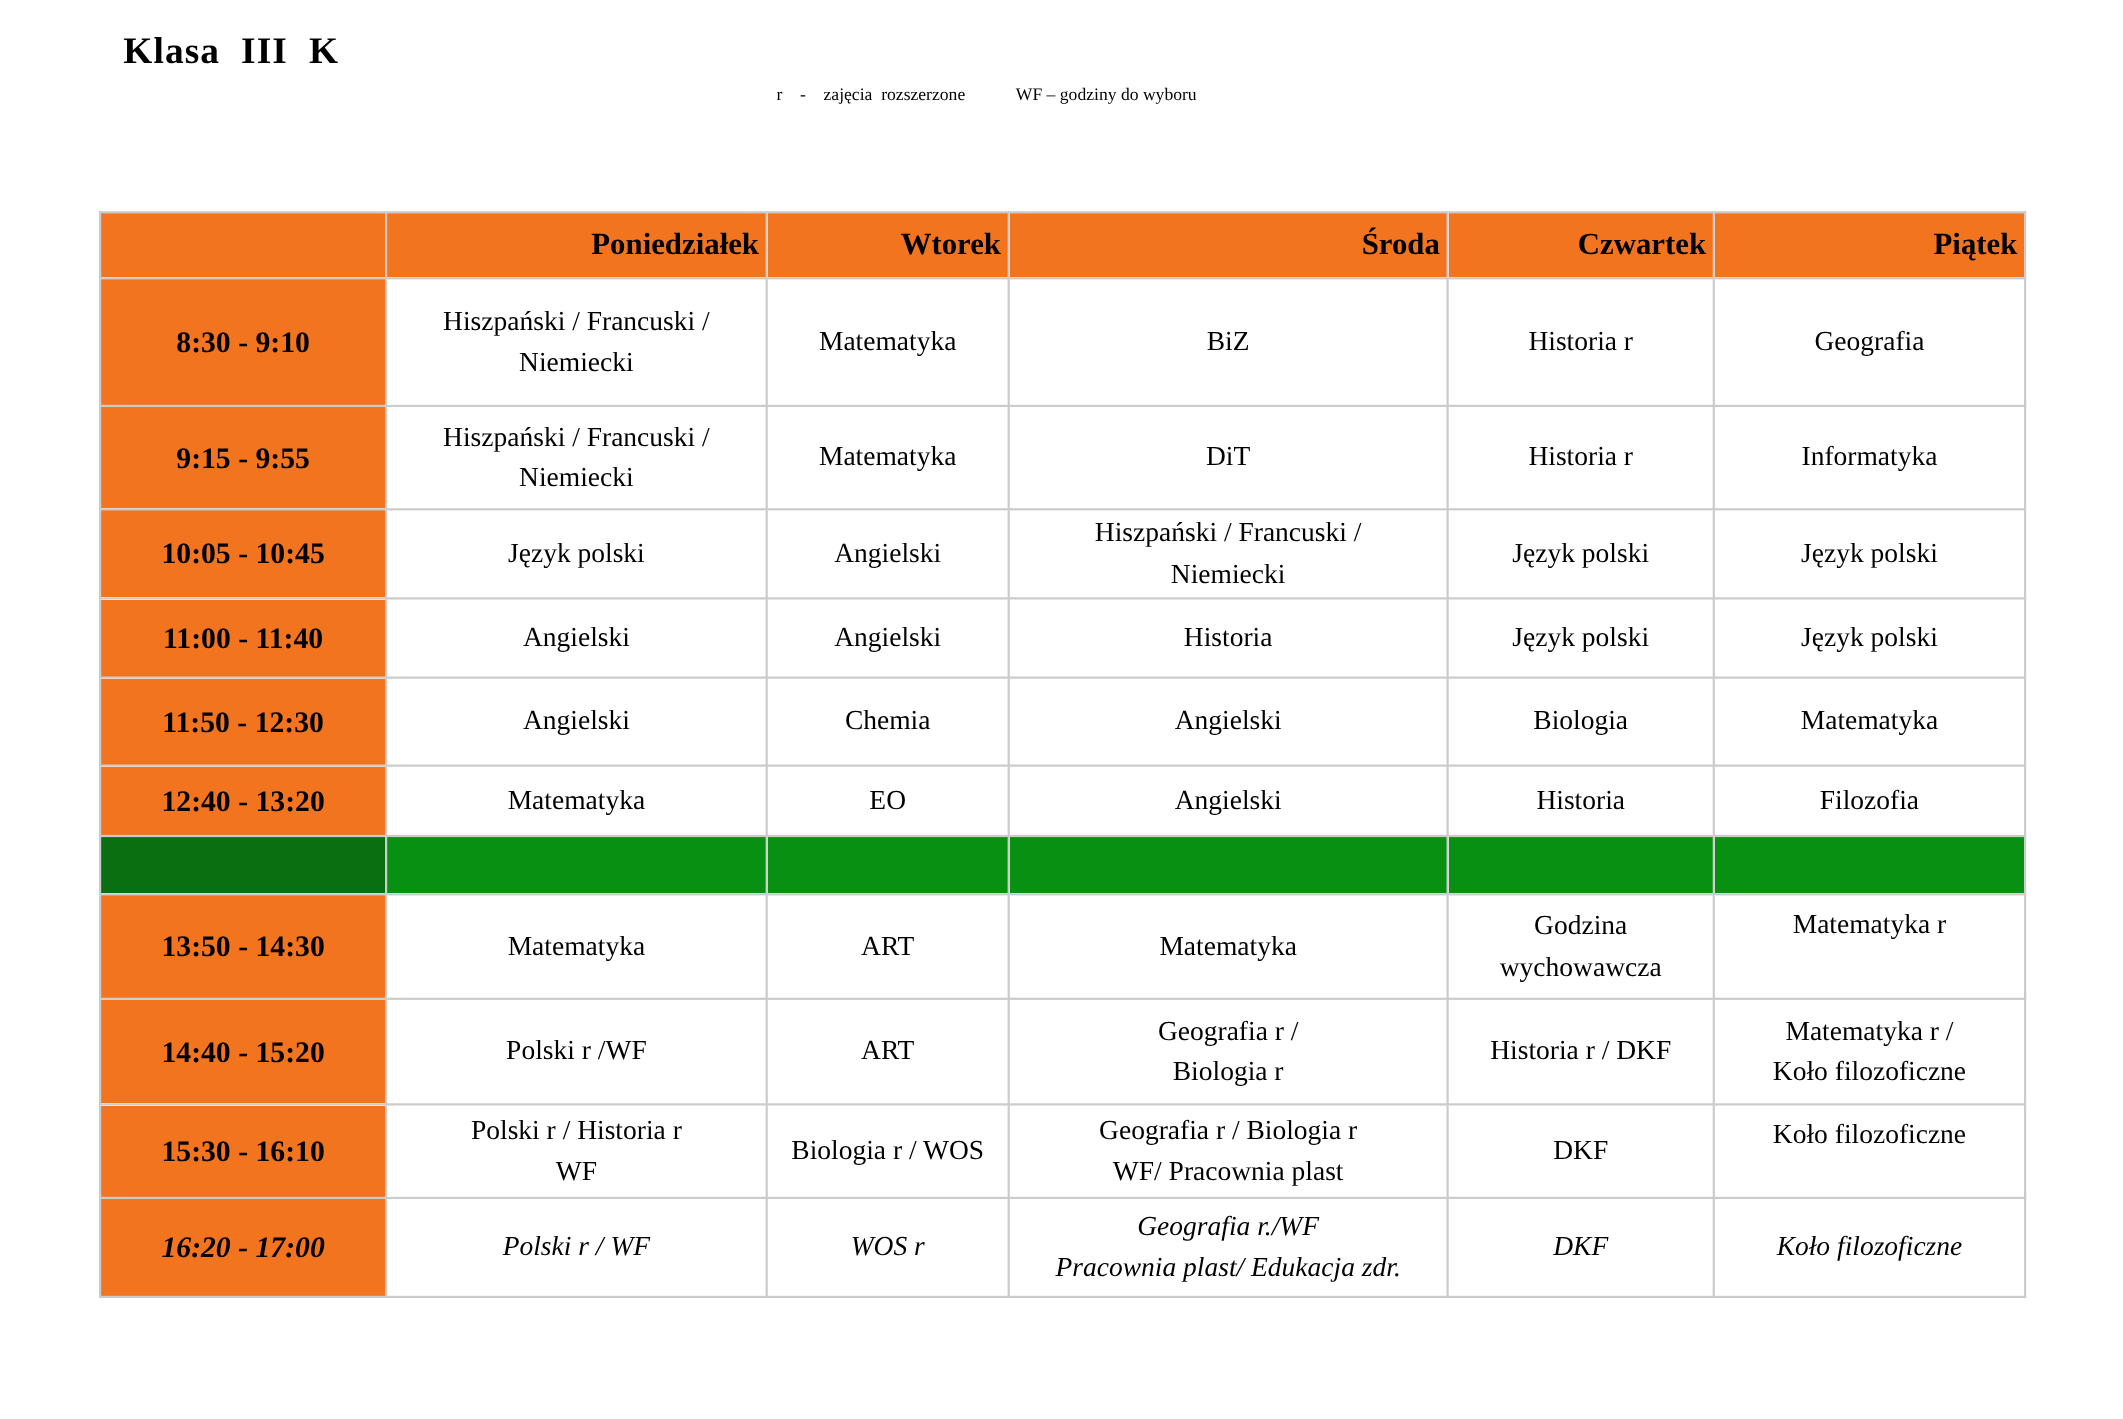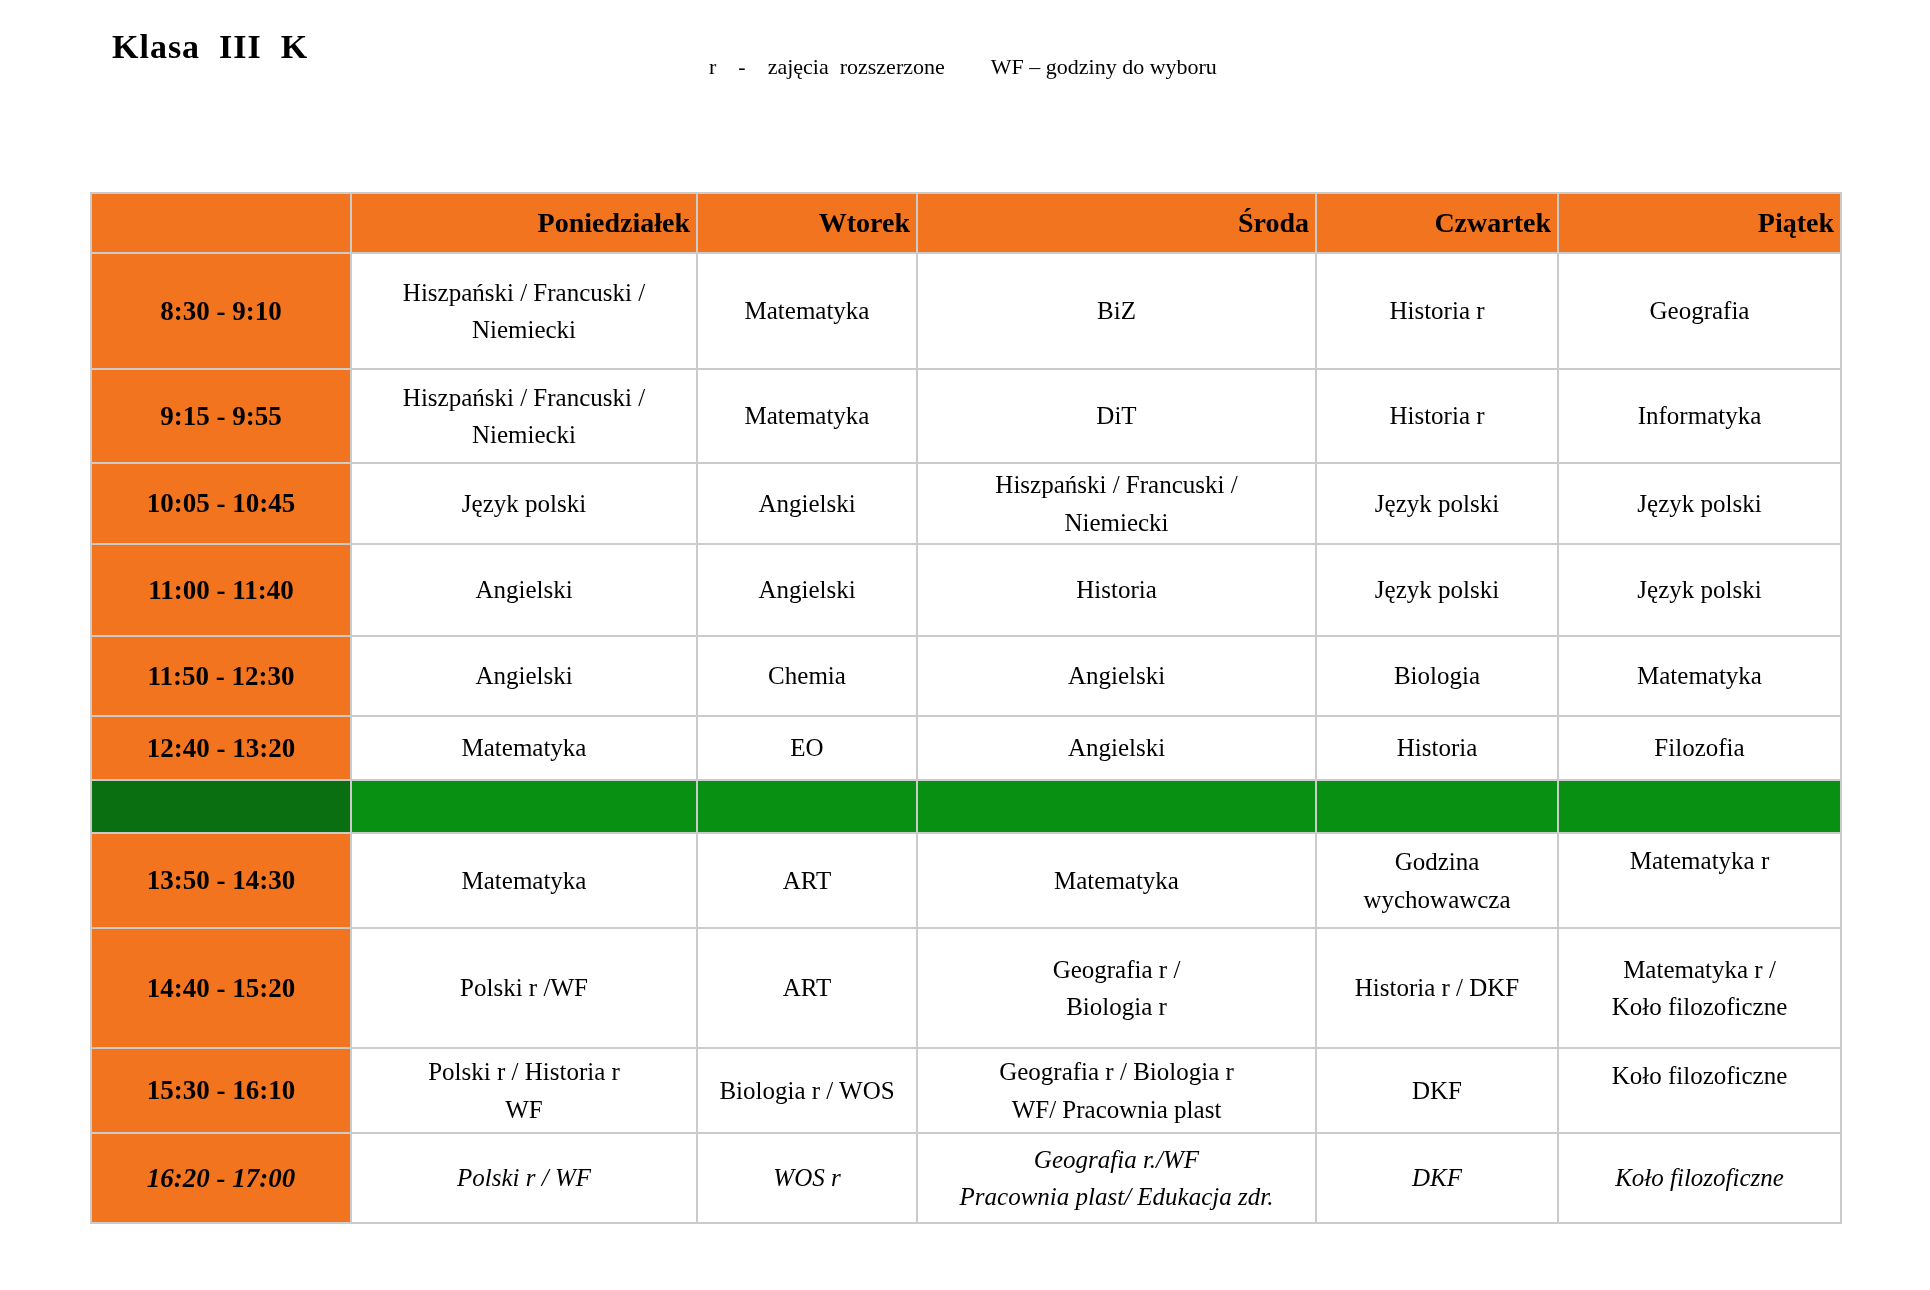--- a/index.html
+++ b/index.html
@@ -19,22 +19,22 @@
     left: 112px;
     top: 28px;
     font-size: 34px;
     font-weight: bold;
     letter-spacing: 1px;
     white-space: pre;
   }
   .legend {
     position: absolute;
     left: 698px;
-    top: 28px;
-    font-size: 22px;
+    top: 60px;
+    font-size: 16px;
     white-space: pre;
   }
   .legend .legend-wf {
     margin-left: 46px;
   }
   table.timetable {
     position: absolute;
     left: 90px;
     top: 192px;
     width: 1750px;
@@ -126,21 +126,21 @@
       </tr>
       <tr style="height: 76px;">
         <td class="time">10:05 - 10:45</td>
         <td class="lesson">Język polski</td>
         <td class="lesson">Angielski</td>
         <td class="lesson">Hiszpański / Francuski /
 Niemiecki</td>
         <td class="lesson">Język polski</td>
         <td class="lesson">Język polski</td>
       </tr>
-      <tr style="height: 92px;">
+      <tr style="height: 72px;">
         <td class="time">11:00 - 11:40</td>
         <td class="lesson">Angielski</td>
         <td class="lesson">Angielski</td>
         <td class="lesson">Historia</td>
         <td class="lesson">Język polski</td>
         <td class="lesson">Język polski</td>
       </tr>
       <tr style="height: 80px;">
         <td class="time">11:50 - 12:30</td>
         <td class="lesson">Angielski</td>
@@ -167,21 +167,21 @@
       </tr>
       <tr style="height: 95px;">
         <td class="time">13:50 - 14:30</td>
         <td class="lesson">Matematyka</td>
         <td class="lesson">ART</td>
         <td class="lesson">Matematyka</td>
         <td class="lesson">Godzina
 wychowawcza</td>
         <td class="lesson vtop">Matematyka r</td>
       </tr>
-      <tr style="height: 120px;">
+      <tr style="height: 96px;">
         <td class="time">14:40 - 15:20</td>
         <td class="lesson">Polski r /WF</td>
         <td class="lesson">ART</td>
         <td class="lesson">Geografia r  /
 Biologia  r</td>
         <td class="lesson">Historia r / DKF</td>
         <td class="lesson">Matematyka r /
 Koło filozoficzne</td>
       </tr>
       <tr style="height: 85px;">

